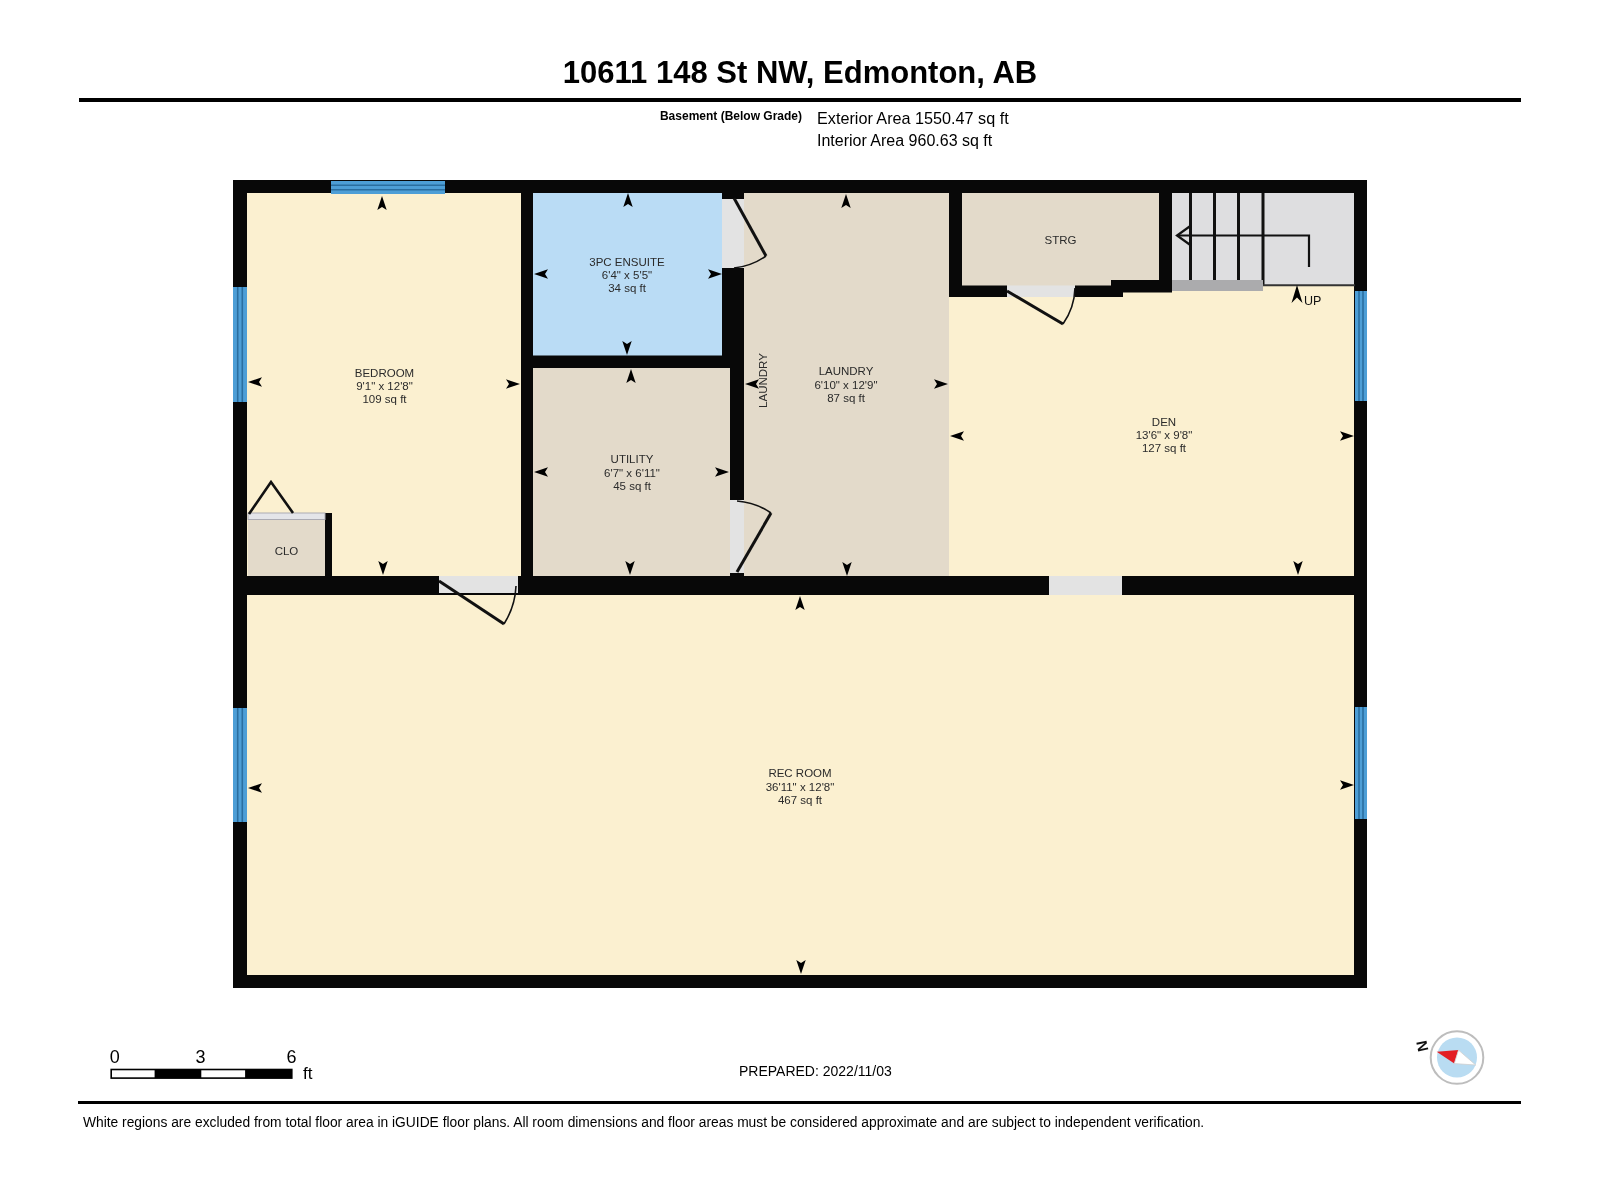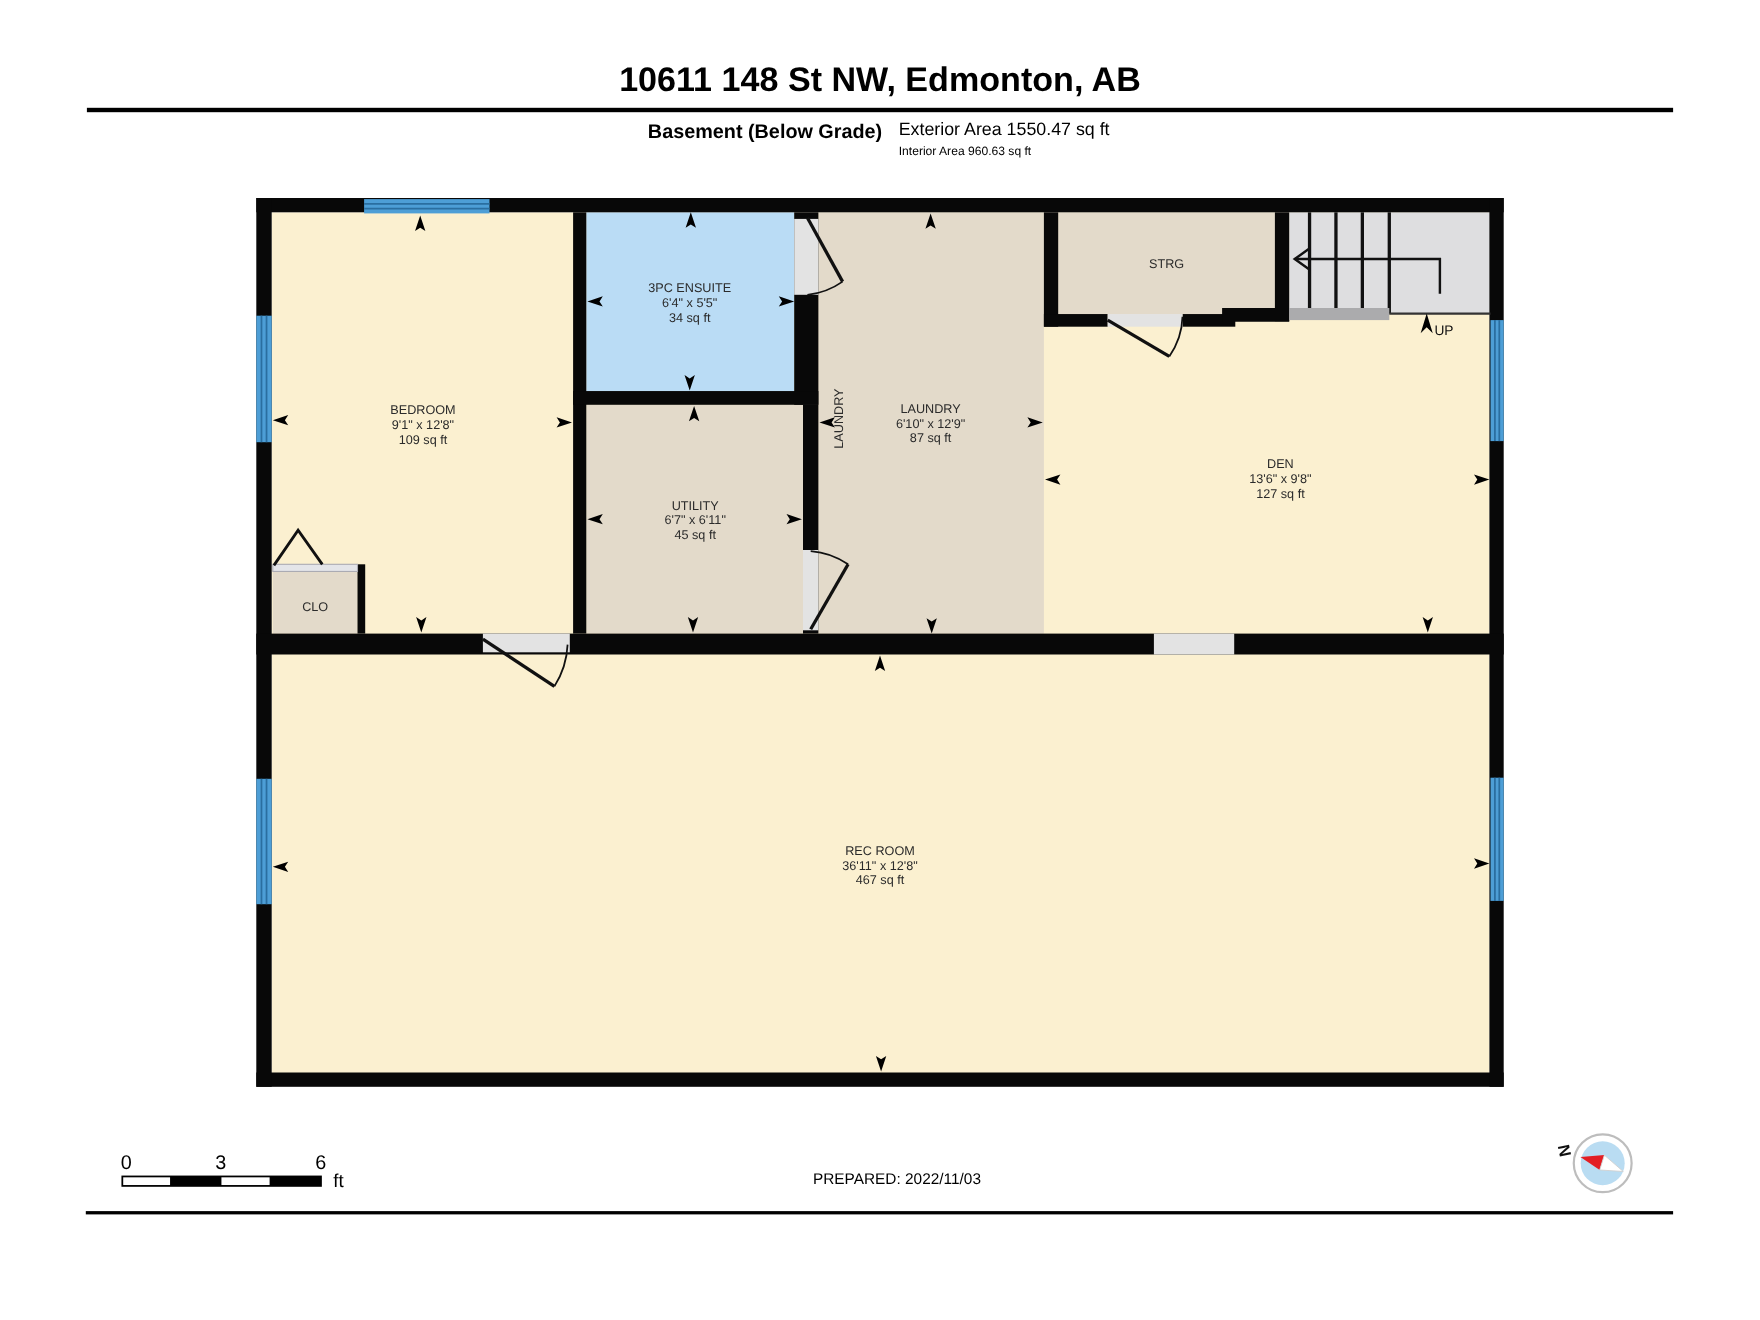--- a/index.html
+++ b/index.html
@@ -9,25 +9,25 @@
   svg text{font-family:"Liberation Sans", sans-serif;}
 </style>
 </head>
 <body>
 <div class="page">
 
   <div class="abs" style="left:0;top:55px;width:1600px;text-align:center;font-size:31px;font-weight:bold;color:#000;">10611 148 St NW, Edmonton, AB</div>
 
   <div class="abs" style="left:79px;top:98px;width:1442px;height:3.6px;background:#000;"></div>
 
-  <div class="abs" style="left:0;top:109px;width:802px;text-align:right;font-size:18px;font-weight:bold;color:#000;">Basement (Below Grade)</div>
+  <div class="abs" style="left:0;top:109px;width:802px;text-align:right;font-size:12px;font-weight:bold;color:#000;">Basement (Below Grade)</div>
 
   <div class="abs" style="left:817px;top:109px;font-size:16.2px;color:#000;">Exterior Area 1550.47 sq ft</div>
 
-  <div class="abs" style="left:817px;top:131.5px;font-size:11px;color:#000;text-align:right;">Interior Area 960.63 sq ft</div>
+  <div class="abs" style="left:817px;top:131.5px;font-size:16px;color:#000;text-align:right;">Interior Area 960.63 sq ft</div>
 
   <svg class="abs" style="left:0;top:0;" width="1600" height="1200" viewBox="0 0 1600 1200">
 
     <rect x="247" y="193" width="1107" height="783" fill="#FBF0D0"></rect>
 
     <rect x="533" y="193" width="189" height="163" fill="#BADCF5"></rect>
 
     <rect x="533" y="368" width="197" height="208" fill="#E3DACA"></rect>
 
     <rect x="744" y="193" width="205" height="383" fill="#E3DACA"></rect>
@@ -240,13 +240,14 @@
       <path d="M 1436.7,1051.8 L 1458.5,1050.1 L 1454.3,1063.6 Z" fill="#E31E24"></path>
       <path d="M 1458.5,1050.1 L 1475.7,1065 L 1454.3,1063.6 Z" fill="#ffffff" stroke="#cfcfcf" stroke-width="0.8"></path>
       <text x="1422.5" y="1051" font-size="15px" font-weight="bold" fill="#111" text-anchor="middle" transform="rotate(-102 1422.5 1046)">N</text>
     </g>
   </svg>
 
   <div class="abs" style="left:725px;top:1062.9px;font-size:14px;color:#000;margin-left:14px;">PREPARED: 2022/11/03</div>
 
   <div class="abs" style="left:78px;top:1101px;width:1443px;height:3.4px;background:#000;"></div>
 
+  <div class="abs" style="left:83px;top:1115px;font-size:13.8px;color:#000;">White regions are excluded from total floor area in iGUIDE floor plans. All room dimensions and floor areas must be considered approximate and are subject to independent verification.</div>
 </div>
 
 </body></html>

